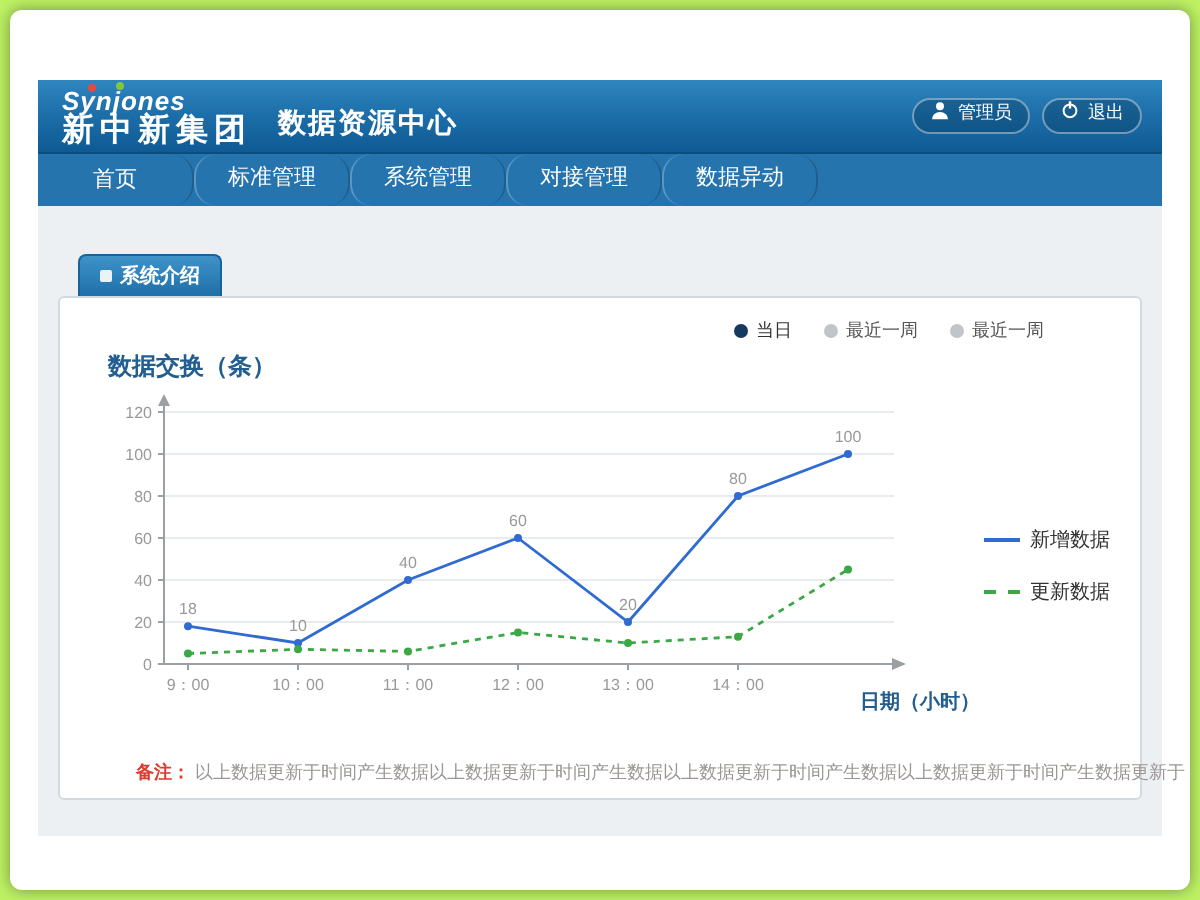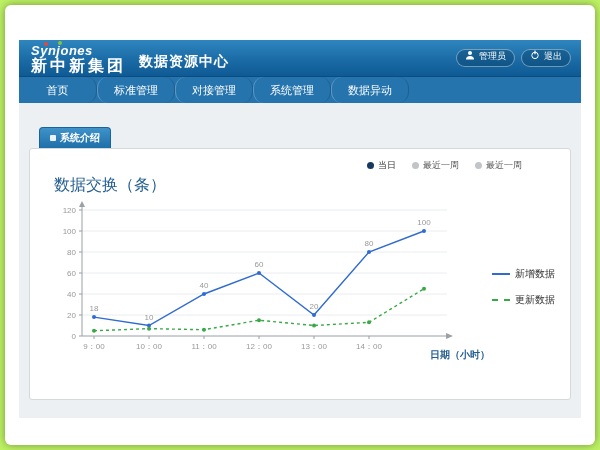--- a/index.html
+++ b/index.html
@@ -22,21 +22,21 @@
   .user-actions{margin-left:auto;margin-right:10px;display:flex;gap:6px;align-items:center;}
   .hbtn{background:rgba(8,56,92,.35);border:1px solid rgba(255,255,255,.4);border-radius:9px;color:#fff;
         font-size:9px;height:18px;padding:0 8px;display:flex;align-items:flex-start;gap:4px;cursor:pointer;
         font-family:inherit;}
   .hbtn svg{display:block;}
 
   
   .nav{height:26px;background:#2574ae;display:flex;}
   .nav-item{width:78px;text-align:center;line-height:26px;color:#fff;font-size:11px;cursor:pointer;
             border-right:1px solid rgba(0,0,0,.18);box-sizing:border-box;border-radius:11px;}
-  .nav-item + .nav-item{border-left:1px solid rgba(255,255,255,.25);}
+  .nav-item + .nav-item{border-left:1px solid rgba(255,255,255,.25);font-family:Liberation Mono, monospace;}
 
   
   .content{background:#edf0f2;height:315px;box-sizing:border-box;padding:24px 10px 0;}
   .tabs{display:flex;margin-left:10px;height:21px;}
   .tab{min-width:72px;padding:0 10px;box-sizing:border-box;display:flex;align-items:center;justify-content:center;
        gap:4px;font-size:10px;border-radius:4px 4px 0 0;margin-right:3px;cursor:pointer;text-align:right;}
   .tab.active{background:linear-gradient(#3f93c9,#1f6fa9);color:#fff;border:1px solid #19639b;border-bottom:none;font-weight:bold;}
   .tab.inactive{background:linear-gradient(#e3e6e8,#c9cdd1);color:#5a6066;border:1px solid #b8bdc1;border-bottom:none;margin-top:36px;}
   .tab-ico{width:6px;height:6px;border-radius:1px;display:inline-block;}
   .tab.active .tab-ico{background:rgba(255,255,255,.9);}
@@ -45,21 +45,21 @@
   .panel{background:#fff;border:1px solid #d4d9dc;border-radius:3px;height:252px;box-sizing:border-box;
          padding:8px 12px;position:relative;}
 
   .period-legend{display:flex;justify-content:flex-end;gap:16px;font-size:9px;color:#555;
                  padding-right:36px;align-items:center;height:16px;font-family:Liberation Serif, serif;}
   .period-item{display:flex;align-items:center;cursor:pointer;}
   .p-dot{width:7px;height:7px;border-radius:50%;display:inline-block;margin-right:4px;background:#c2c5c8;}
   .period-item.selected .p-dot{background:#16395f;}
   .period-item.selected{color:#333;}
 
-  .y-title{font-size:16px;color:#235e91;font-weight:normal;margin:2px 0 2px 12px;}
+  .y-title{font-size:12px;color:#235e91;font-weight:bold;margin:2px 0 2px 12px;}
 
   .chart-row{display:flex;align-items:center;}
   .series-legend{width:66px;display:flex;flex-direction:column;gap:12px;}
   .series-item{display:flex;align-items:center;gap:5px;font-size:10px;color:#333;white-space:nowrap;}
   .line-sample{width:18px;height:0;display:inline-block;}
   .line-sample.solid{border-top:2px solid #2f6bd0;}
   .line-sample.dashed{border-top:2px dashed #3aa845;}
 
   .note{margin:8px 0 0 26px;font-size:9px;line-height:12px;white-space:nowrap;}
   .note-label{color:#e03b30;font-weight:bold;}
@@ -101,22 +101,22 @@
               </svg>
             </span>
             <span>退出</span>
           </button>
         </div>
       </header>
 
       <nav class="nav">
         <div class="nav-item">首页</div>
         <div class="nav-item">标准管理</div>
+        <div class="nav-item">系统管理</div>
         <div class="nav-item">对接管理</div>
-        <div class="nav-item">系统管理</div>
         <div class="nav-item">数据异动</div>
       </nav>
 
       <div class="content">
         <div class="tabs">
           <div class="tab active">
             <i class="tab-ico"></i>
             <span>系统介绍</span>
           </div>
           <div class="tab inactive">
@@ -215,18 +215,22 @@
                 <span class="line-sample solid"></span>
                 <span>新增数据</span>
               </div>
               <div class="series-item">
                 <span class="line-sample dashed"></span>
                 <span>更新数据</span>
               </div>
             </div>
           </div>
 
+          <div class="note">
+            <span class="note-label">备注：</span>
+            <span class="note-text">以上数据更新于时间产生数据以上数据更新于时间产生数据以上数据更新于时间产生数据以上数据更新于时间产生数据更新于</span>
+          </div>
         </div>
       </div>
 
     </div>
   </div>
 </div>
 
 </body></html>

